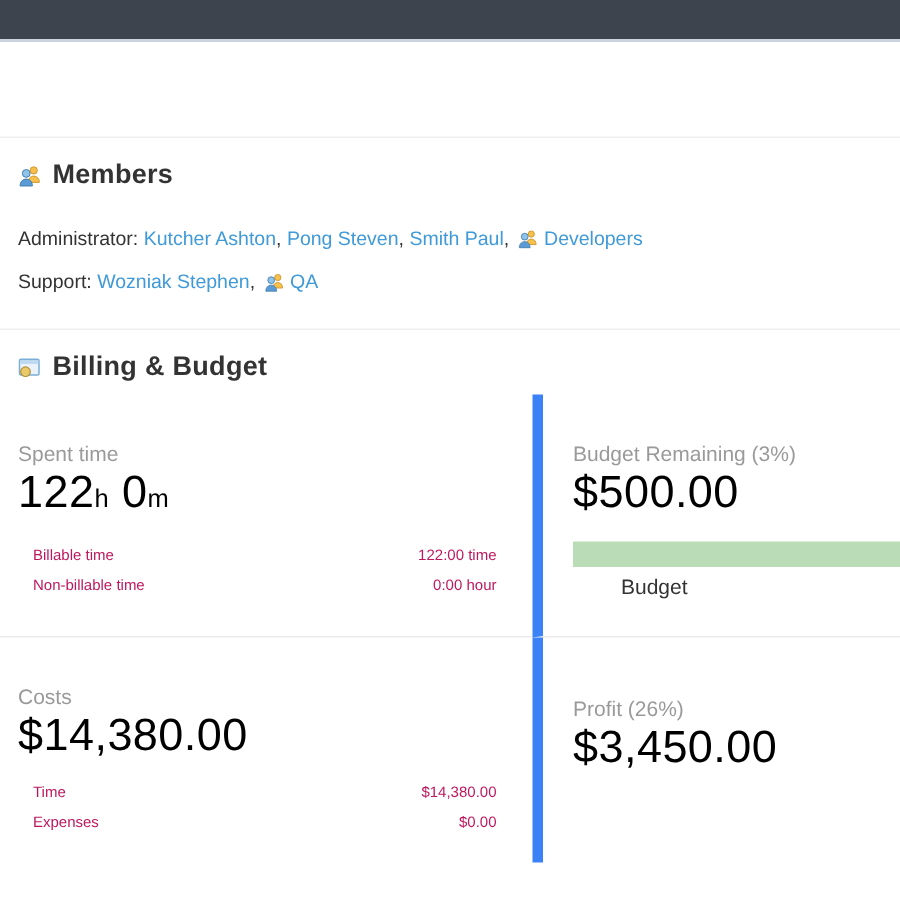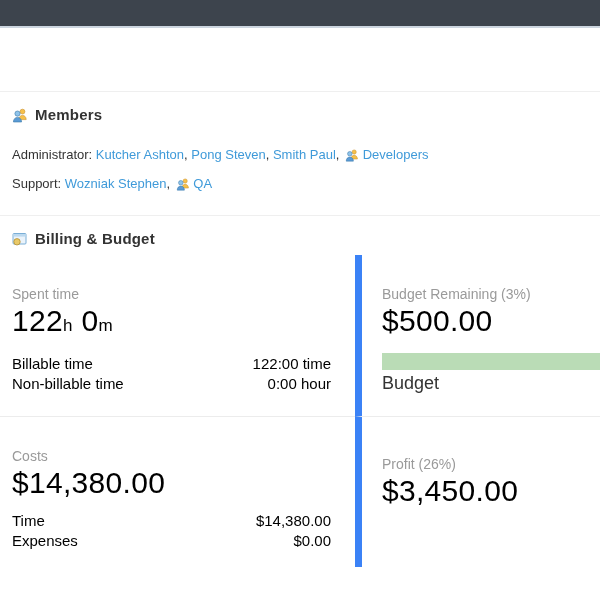--- a/index.html
+++ b/index.html
@@ -9,42 +9,42 @@
     --bar_green:#badcb6;
   }
   *{margin:0;padding:0;box-sizing:border-box;}
   html,body{width:600px;height:600px;overflow:hidden;background:#fff;
     font-family:"Liberation Sans","DejaVu Sans",sans-serif;color:#333;}
   .topbar{height:28px;background:var(--topbar);border-bottom:2px solid var(--topbar_border);}
   .content-gap{height:63px;background:#fff;}
   .h-divider{border:0;border-top:1px solid #efefef;}
   section{background:#fff;}
   .section-head{display:flex;align-items:center;gap:7px;padding:14px 12px 8px 12px;}
-  .section-head h2{font-size:15px;font-weight:bold;color:#333;letter-spacing:.2px;}
+  .section-head h2{font-size:18px;font-weight:bold;color:#333;letter-spacing:.2px;}
   .icon{display:inline-flex;vertical-align:-3px;}
   .members-body{padding:2px 12px 24px 12px;}
   .member-line{font-size:13px;margin-top:14px;color:#333;}
   .member-line .role{color:#333;margin-top:30px;}
   a.link{color:var(--link);text-decoration:none;cursor:pointer;}
   .sep{color:#333;}
   .inline-icon{display:inline-flex;vertical-align:-3px;margin-left:2px;}
   
   .stats-grid{display:grid;grid-template-columns:355px 1fr;grid-template-rows:162px auto;height:312px;}
   .cell{overflow:hidden;}
   .cell.left{padding:30px 24px 0 12px;}
   .cell.right{border-left:7px solid #3b82f6;padding:30px 0 0 20px;}
   .cell.top{border-bottom:1px solid #ececec;}
   .cell.right.bottom{padding-top:38px;}
   .stat-label{font-size:14px;color:#9a9a9a;line-height:18px;}
   .stat-value{font-size:30px;color:#000000;line-height:36px;letter-spacing:.3px;}
   .stat-value .unit{font-size:17px;}
   .detail-rows{margin-top:10px;}
-  .detail-row{display:flex;justify-content:space-between;font-size:15px;line-height:20px;color:#000000;}
+  .detail-row{display:flex;justify-content:space-between;font-size:10px;line-height:20px;color:#be185d;margin-left:10px;}
   .budget-bar{margin-top:14px;height:17px;background:var(--bar_green);width:100%;}
-  .bar-label{margin-top:3px;font-size:18px;line-height:20px;color:#333;}
+  .bar-label{margin-top:3px;font-size:14px;line-height:20px;color:#333;margin-left:32px;}
 </style>
 </head>
 <body>
 
 <div class="topbar"></div>
 <div class="content-gap"></div>
 <hr class="h-divider">
 
 <section>
   <div class="section-head">

